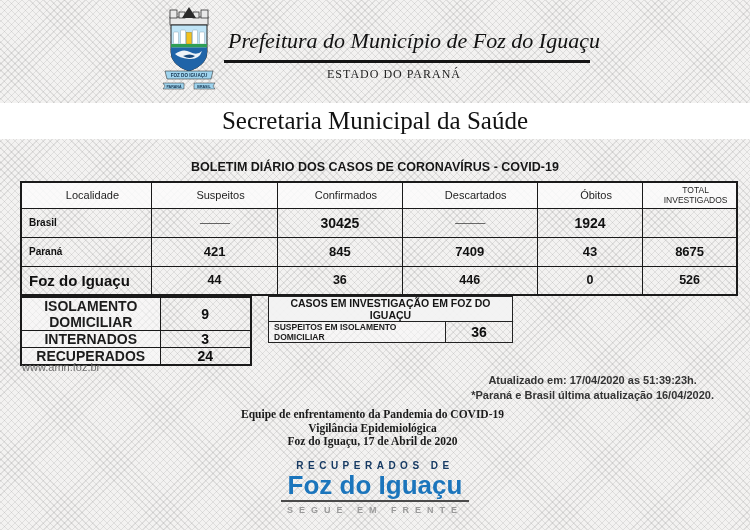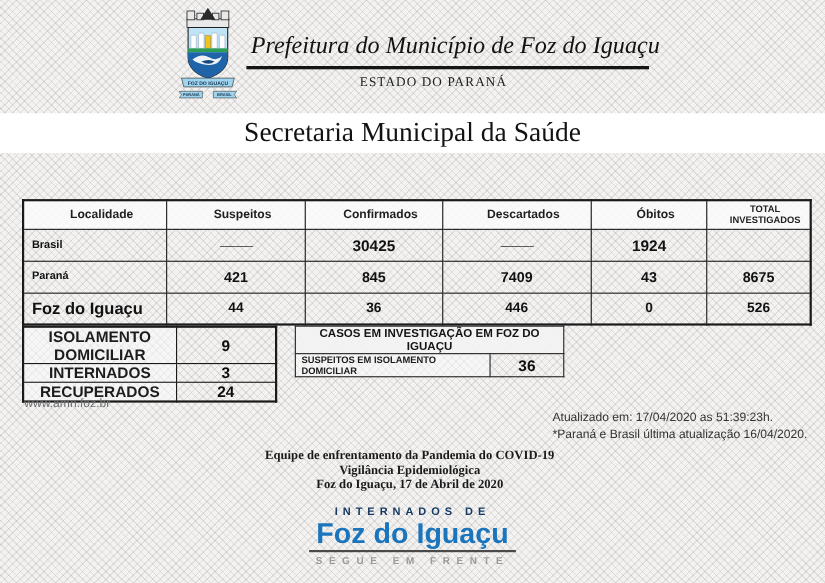--- a/index.html
+++ b/index.html
@@ -39,21 +39,21 @@
     font-weight:bold;font-size:12.5px;color:#161616;
   }
   table{border-collapse:collapse;}
   .main-table{
     position:absolute;left:20px;top:181px;width:718px;table-layout:fixed;
     border:2px solid var(--ink);
   }
   .main-table th,.main-table td{border:1px solid var(--ink);text-align:center;overflow:hidden;}
   .main-table th{
     height:26px;background:rgba(252,252,252,.85);
-    font-size:11px;font-weight:bold;color:#1e1e1e;padding-left:12px;
+    font-size:11px;font-weight:normal;color:#1e1e1e;padding-left:12px;
   }
   .main-table th.th-total{font-size:8.5px;}
   .main-table td{height:29px;font-weight:bold;color:#111;}
   .main-table td.loc{text-align:left;padding-left:7px;}
   .row-brasil .loc,.row-parana .loc{font-size:10px;}
   .row-brasil td{font-size:14px;}
   .row-parana td{font-size:13px;}
   .row-foz td{font-size:12.5px;}
   .row-foz td.loc{font-size:15px;}
   td.dashes{font-size:9px;letter-spacing:-1px;font-weight:normal;color:#333;}
@@ -71,22 +71,22 @@
   }
   .investigation-table th,.investigation-table td{border:1px solid #222;}
   .investigation-table th{height:18px;font-size:10.5px;background:rgba(243,243,243,.92);color:#151515;}
   .investigation-table td{height:15px;}
   .small-label{font-size:14px;font-weight:bold;text-align:center;color:#1c1c1c;background:rgba(249,249,249,.55);}
   .investigation-table .small-label{font-size:8.5px;text-align:left;padding-left:5px;}
   .small-value{font-size:14px;font-weight:bold;text-align:center;color:#0c0c0c;}
   .website{position:absolute;left:22px;top:361px;font-size:11px;color:#6e6e6e;}
   
   .updated{
-    position:absolute;right:16px;top:373px;text-align:left;
-    font-size:11px;font-weight:normal;color:#333;line-height:15px;
+    position:absolute;right:36px;top:373px;text-align:center;
+    font-size:11px;font-weight:bold;color:#333;line-height:15px;
   }
   
   .team-block{
     position:absolute;left:0;top:408px;width:745px;text-align:center;
     font-family:"Liberation Serif",serif;font-weight:bold;font-size:11.5px;
     color:#1a1a1a;line-height:13.5px;
   }
   .brand{position:absolute;left:0;top:460px;width:750px;text-align:center;}
   .brand-top{font-size:10px;font-weight:bold;letter-spacing:4.5px;color:var(--brand-navy);}
   .brand-name{font-size:26px;font-weight:bold;color:var(--brand-blue);line-height:28px;letter-spacing:0px;}
@@ -136,20 +136,21 @@
 
     <div class="org-title">Prefeitura do Município de Foz do Iguaçu</div>
     <div class="header-rule"></div>
     <div class="org-subtitle">ESTADO DO PARANÁ</div>
   </div>
 
   <div class="dept-band">
     <span class="dept-title">Secretaria Municipal da Saúde</span>
   </div>
 
+  <div class="bulletin-title">BOLETIM DIÁRIO DOS CASOS DE CORONAVÍRUS - COVID-19</div>
 
   <table class="main-table">
     <colgroup>
       <col style="width:130px">
         <col style="width:126px">
         <col style="width:124px">
       <col style="width:135px">
         <col style="width:105px">
         <col style="width:94px">
     </colgroup>
@@ -233,19 +234,19 @@
     <div>*Paraná e Brasil última atualização 16/04/2020.</div>
   </div>
 
   <div class="team-block">
     <div>Equipe de enfrentamento da Pandemia do COVID-19</div>
     <div>Vigilância Epidemiológica</div>
     <div>Foz do Iguaçu, 17 de Abril de 2020</div>
   </div>
 
   <div class="brand">
-    <div class="brand-top">INTERNADOS DE</div>
+    <div class="brand-top">RECUPERADOS DE</div>
     <div class="brand-name">Foz do Iguaçu</div>
     <div class="brand-rule"></div>
     <div class="brand-tagline">SEGUE EM FRENTE</div>
   </div>
 
 </div>
 
 </body></html>

